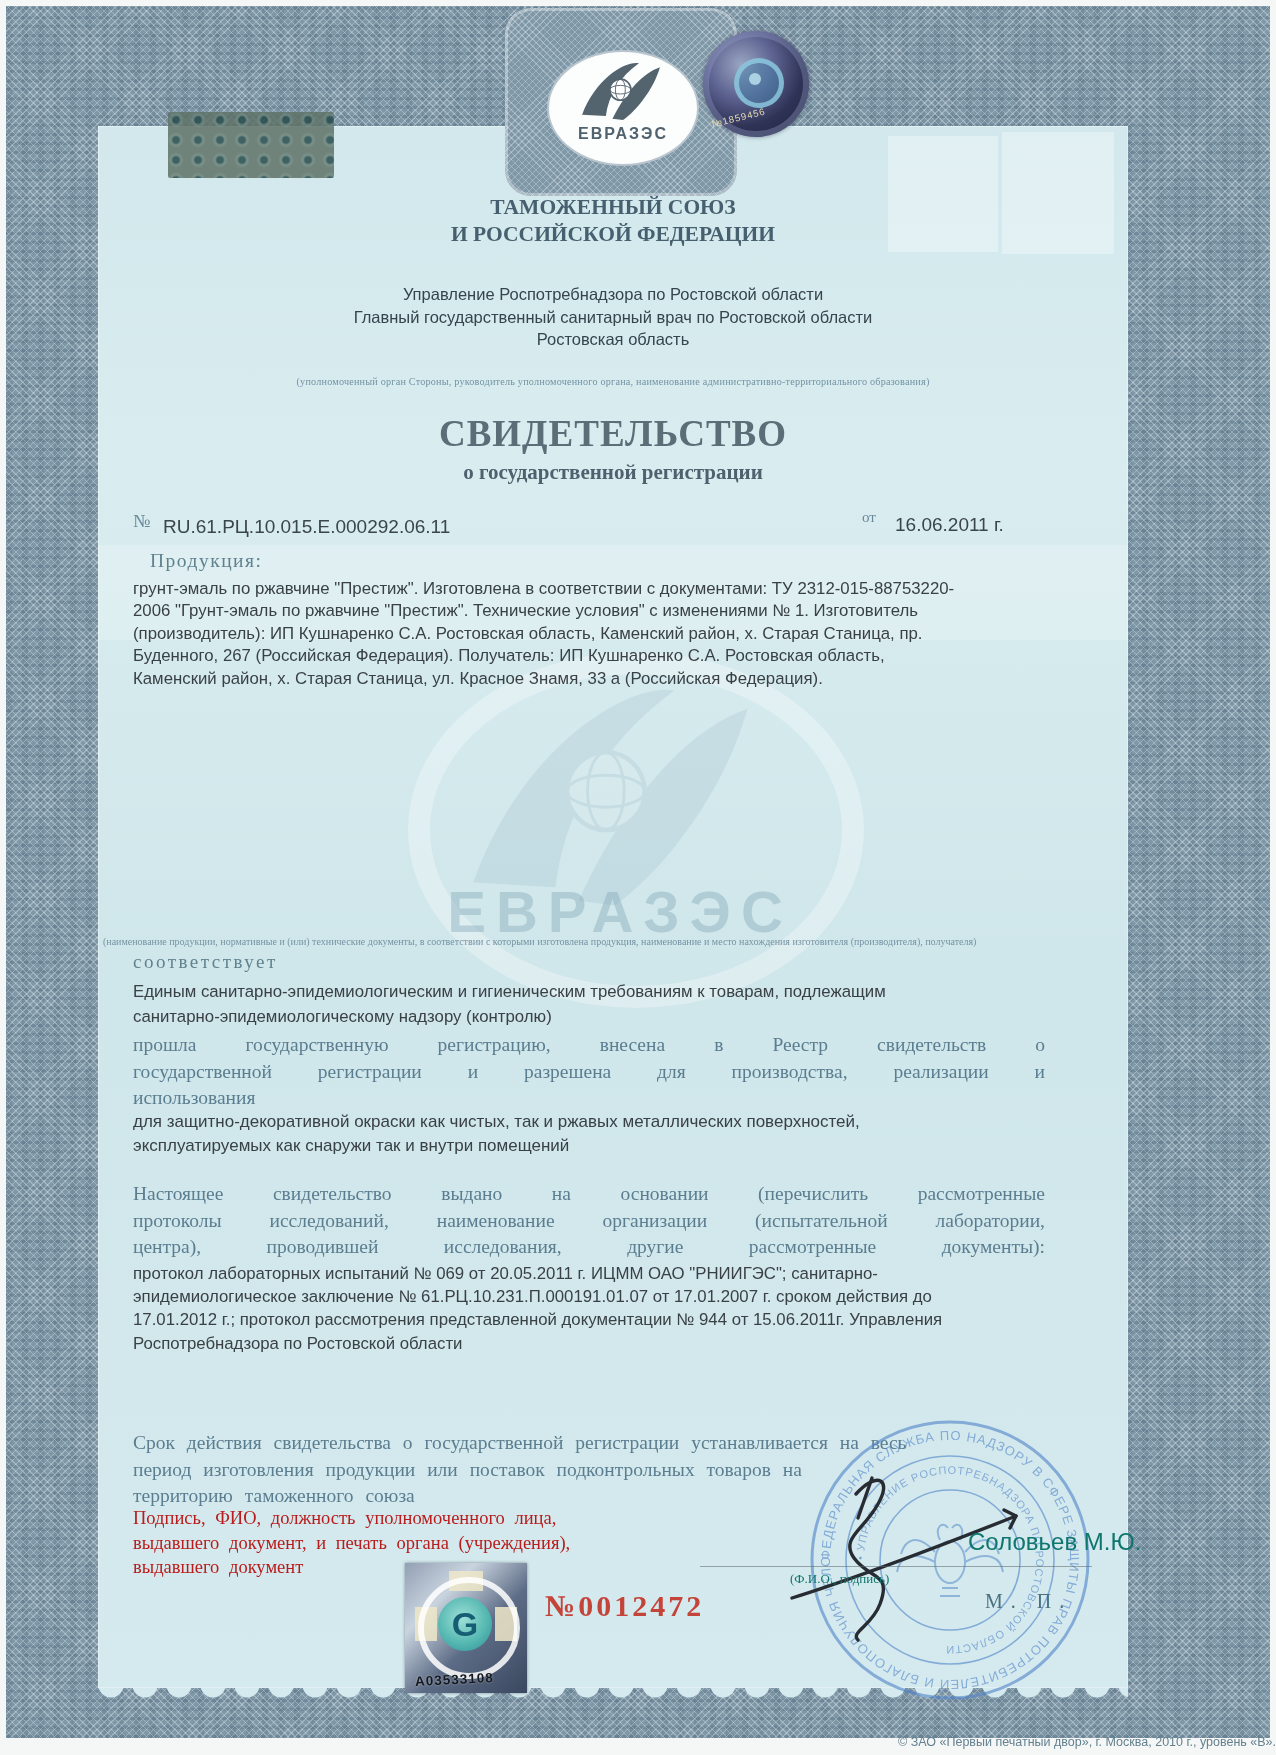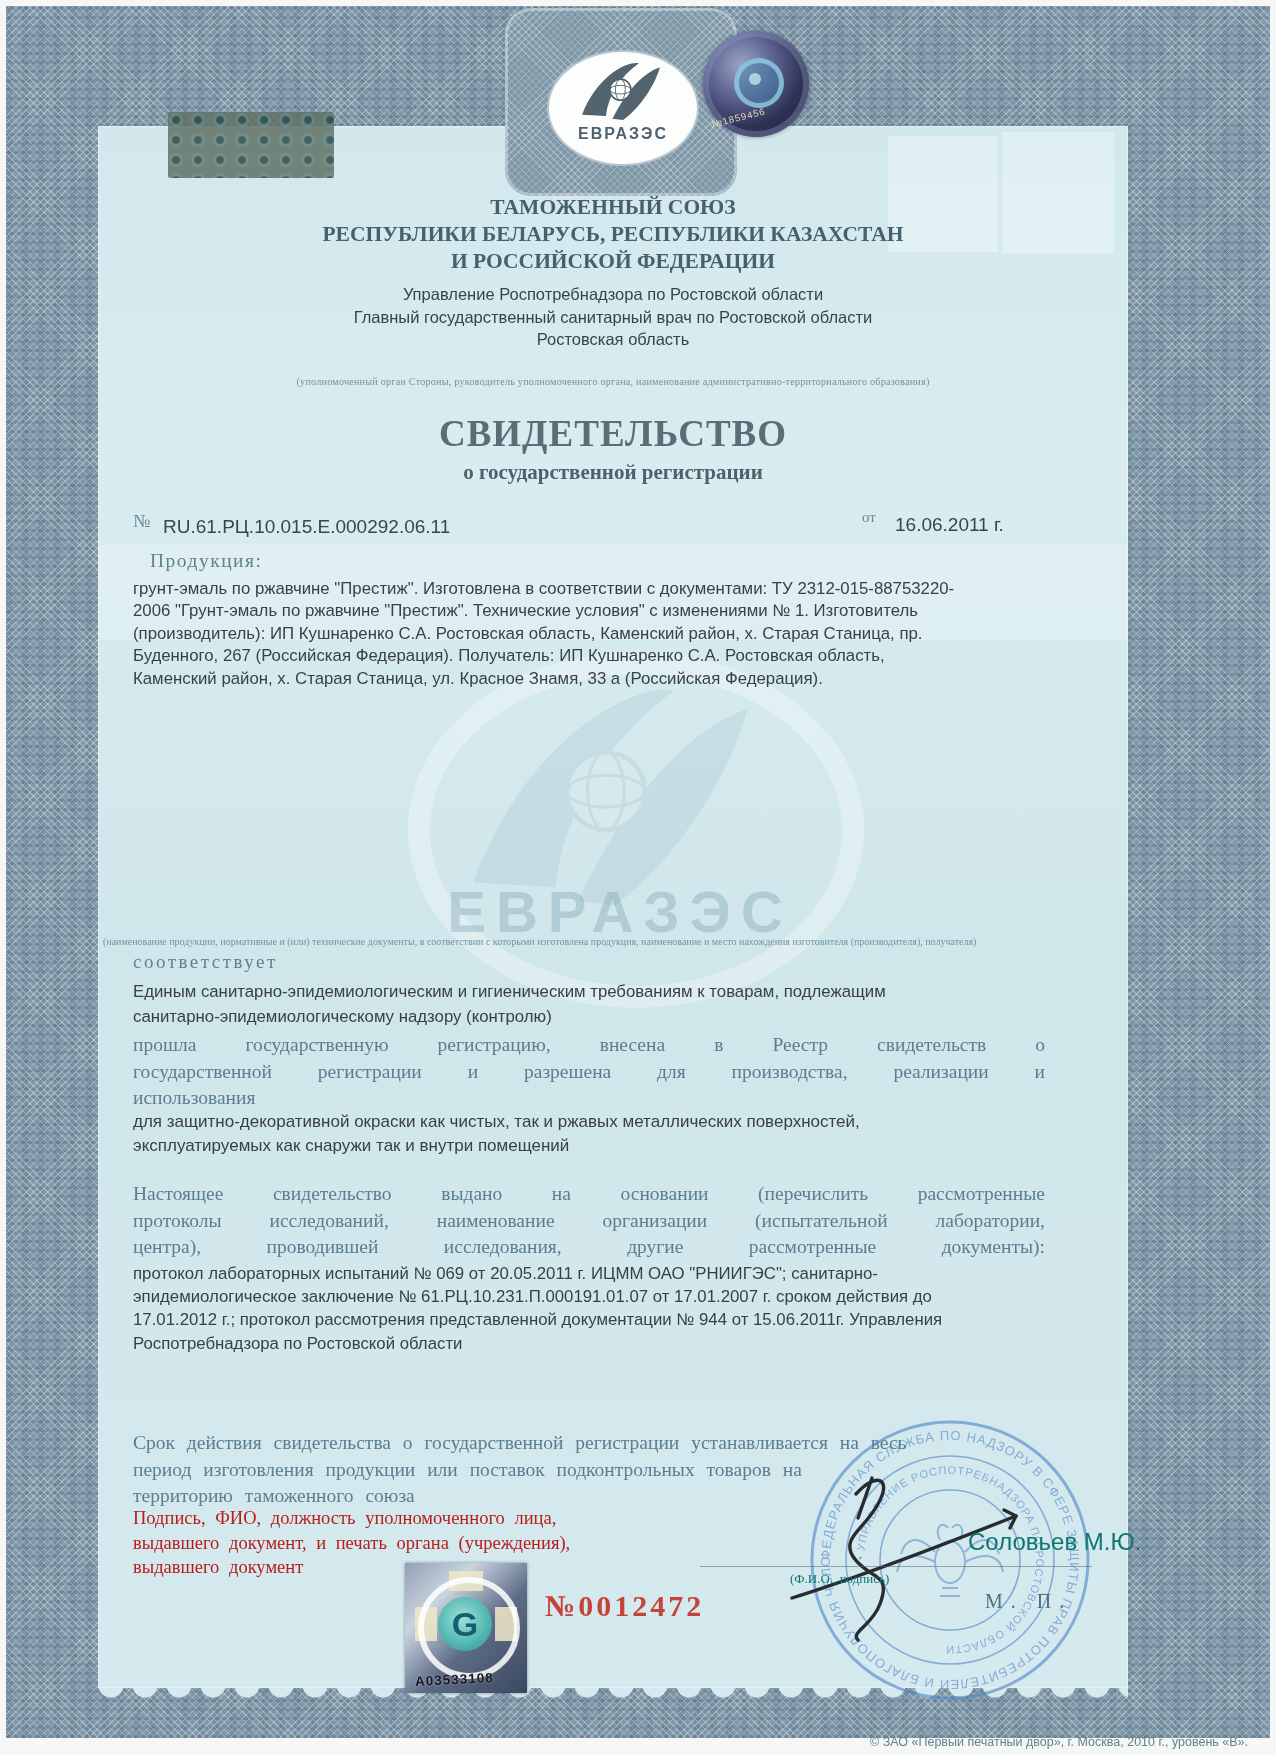--- a/index.html
+++ b/index.html
@@ -108,21 +108,21 @@
   .sign-cap{left:133px;top:1506px;width:560px;font-size:18.5px;line-height:24.5px;color:#6b8c9c;word-spacing:5px;}
 
   .blank-serial{left:545px;top:1589px;font-size:30px;letter-spacing:3px;color:#c5443a;font-weight:bold;}
   .sig-line{left:700px;top:1566px;width:392px;height:1px;background:#5a6670;opacity:.55;}
   .sig-cap{left:790px;top:1571px;font-size:13px;color:#0f766e;}
   .official-name{left:968px;top:1528px;font-size:24px;color:#0f766e;}
   .seal-mark{left:985px;top:1590px;font-size:20px;letter-spacing:8px;color:#49707f;}
 
   .stamp{position:absolute;left:800px;top:1410px;opacity:.6;}
   .signature{position:absolute;left:780px;top:1472px;}
-  .copyright{right:28px;top:1735px;font-size:12.5px;color:#64808f;}
+  .copyright{right:0;top:1735px;font-size:12.5px;color:#64808f;}
 </style>
 </head>
 <body>
 
 <div id="page">
   <div class="frame"></div>
   <div class="paper"></div>
   <div class="wave"></div>
   <div class="light-band"></div>
   <div class="patch patch1"></div>
@@ -152,21 +152,20 @@
     <div class="emblem-name">ЕВРАЗЭС</div>
   </div>
 
   <div class="holo-top">
     <div class="ring"></div>
     <div class="serial">№1859456</div>
   </div>
 
   <div class="abs ctr union-h ser">
     <div>ТАМОЖЕННЫЙ СОЮЗ</div>
-    <div>РЕСПУБЛИКИ БЕЛАРУСЬ, РЕСПУБЛИКИ КАЗАХСТАН</div>
     <div>И РОССИЙСКОЙ ФЕДЕРАЦИИ</div>
   </div>
   <div class="abs ctr authority">
     <div>Управление Роспотребнадзора по Ростовской области</div>
     <div>Главный государственный санитарный врач по Ростовской области</div>
     <div>Ростовская область</div>
   </div>
   <div class="abs ctr auth-cap ser">(уполномоченный орган Стороны, руководитель уполномоченного органа, наименование административно-территориального образования)</div>
 
   <div class="abs ctr title ser">СВИДЕТЕЛЬСТВО</div>

